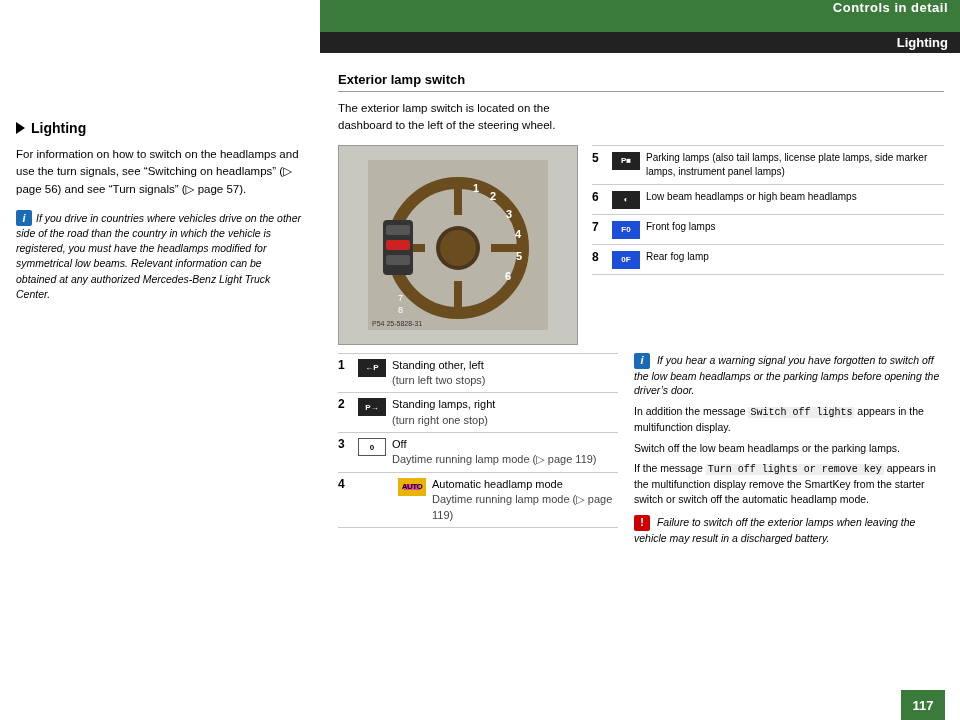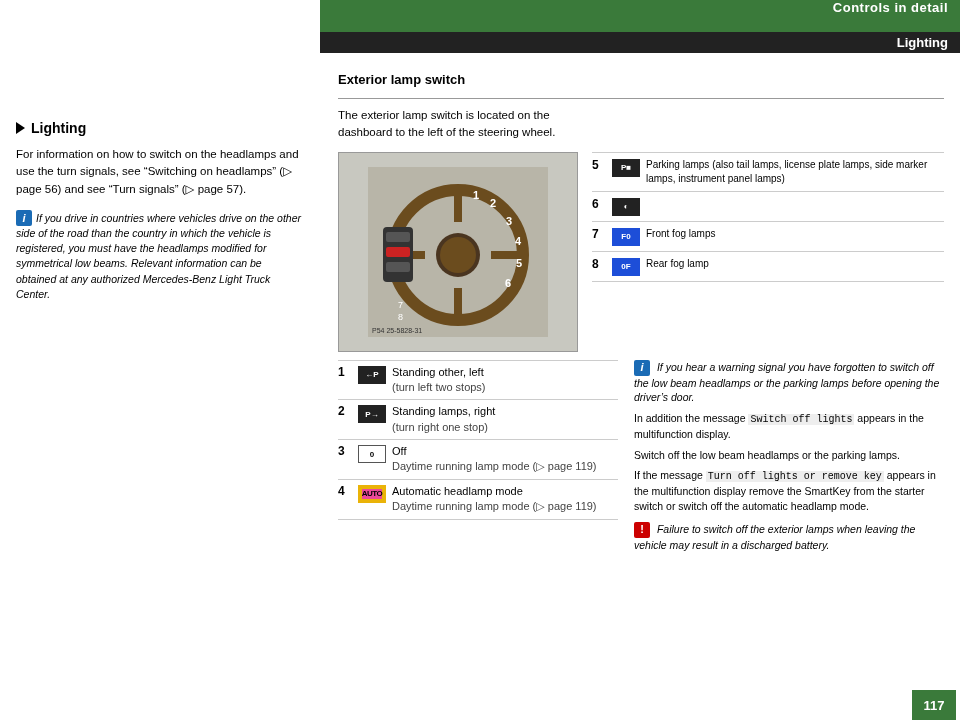--- a/index.html
+++ b/index.html
@@ -45,21 +45,21 @@
     }
     .lighting-subheader .lighting-label {
       color: #fff;
       font-size: 13px;
       font-weight: bold;
     }
 
     
     .page-number {
       position: absolute;
-      bottom: 0; right: 4px;
+      bottom: 0; right: 15px;
       width: 44px;
       height: 30px;
       background: #3a7a3a;
       color: #fff;
       font-size: 13px;
       font-weight: bold;
       display: flex;
       align-items: center;
       justify-content: center;
     }
@@ -140,21 +140,21 @@
       top: 58px; left: 320px;
       width: 640px;
       padding: 14px 16px 14px 18px;
     }
 
     .exterior-heading {
       font-size: 13px;
       font-weight: bold;
       margin-bottom: 8px;
       border-bottom: 1px solid #999;
-      padding-bottom: 11px;
+      padding-bottom: 4px;
     }
 
     .exterior-intro {
       font-size: 11.5px;
       line-height: 1.5;
       margin-bottom: 10px;
       max-width: 260px;
     }
 
     
@@ -248,25 +248,26 @@
       align-items: center;
       justify-content: center;
       margin-top: 1px;
     }
     .b-icon-box.zero {
       background: #fff;
       border: 1px solid #555;
     }
     .b-icon-box.auto {
       background: #ec4899;
-      border: 4px solid #eab308;
+      border: 6px solid #eab308;
       font-size: 8px;
       font-weight: bold;
       color: #000;
       letter-spacing: -0.5px;
+      margin-left: 40px;
     }
 
     .b-desc {
       font-size: 11px;
       line-height: 1.4;
       flex: 1;
     }
     .b-desc .sub {
       color: #444;
     }
@@ -376,20 +377,21 @@
         <div class="lamp-icon-box">
           <span class="icon-text">P■</span>
         </div>
         <span class="lamp-desc">Parking lamps (also tail lamps, license plate lamps, side marker lamps, instrument panel lamps)</span>
       </div>
       <div class="lamp-row">
         <span class="lamp-num">6</span>
         <div class="lamp-icon-box">
           <span class="icon-text">◐</span>
         </div>
+        <span class="lamp-desc">Low beam headlamps or high beam headlamps</span>
       </div>
       <div class="lamp-row">
         <span class="lamp-num">7</span>
         <div class="lamp-icon-box gray">
           <span class="icon-text">F0</span>
         </div>
         <span class="lamp-desc">Front fog lamps</span>
       </div>
       <div class="lamp-row">
         <span class="lamp-num">8</span>

